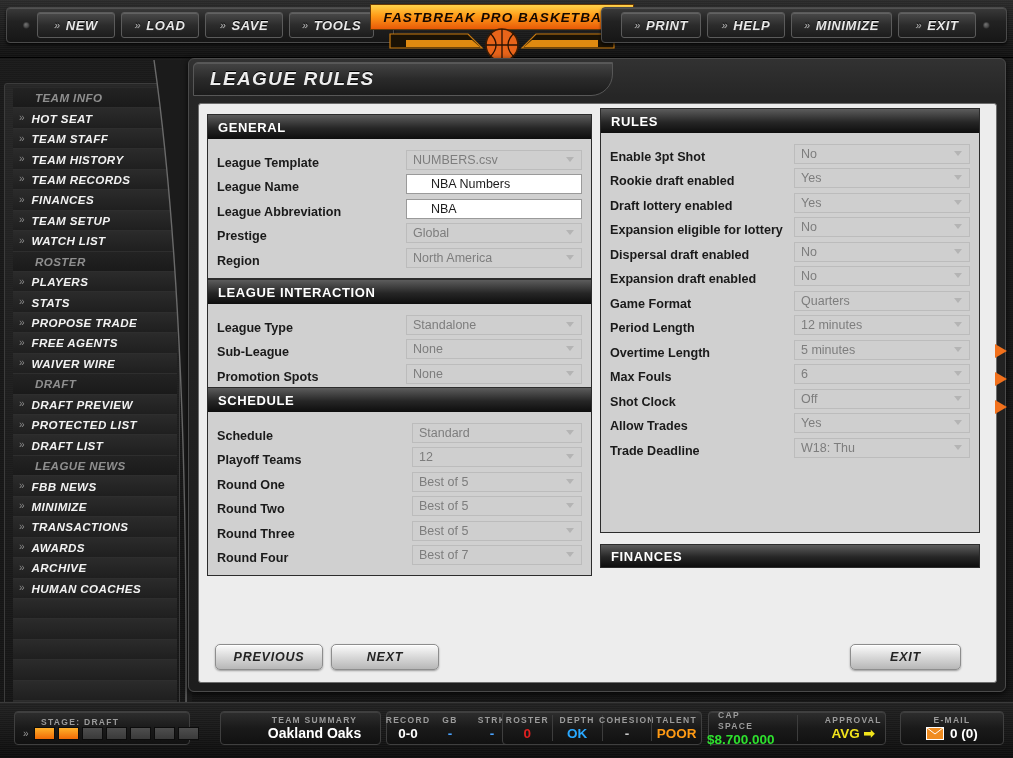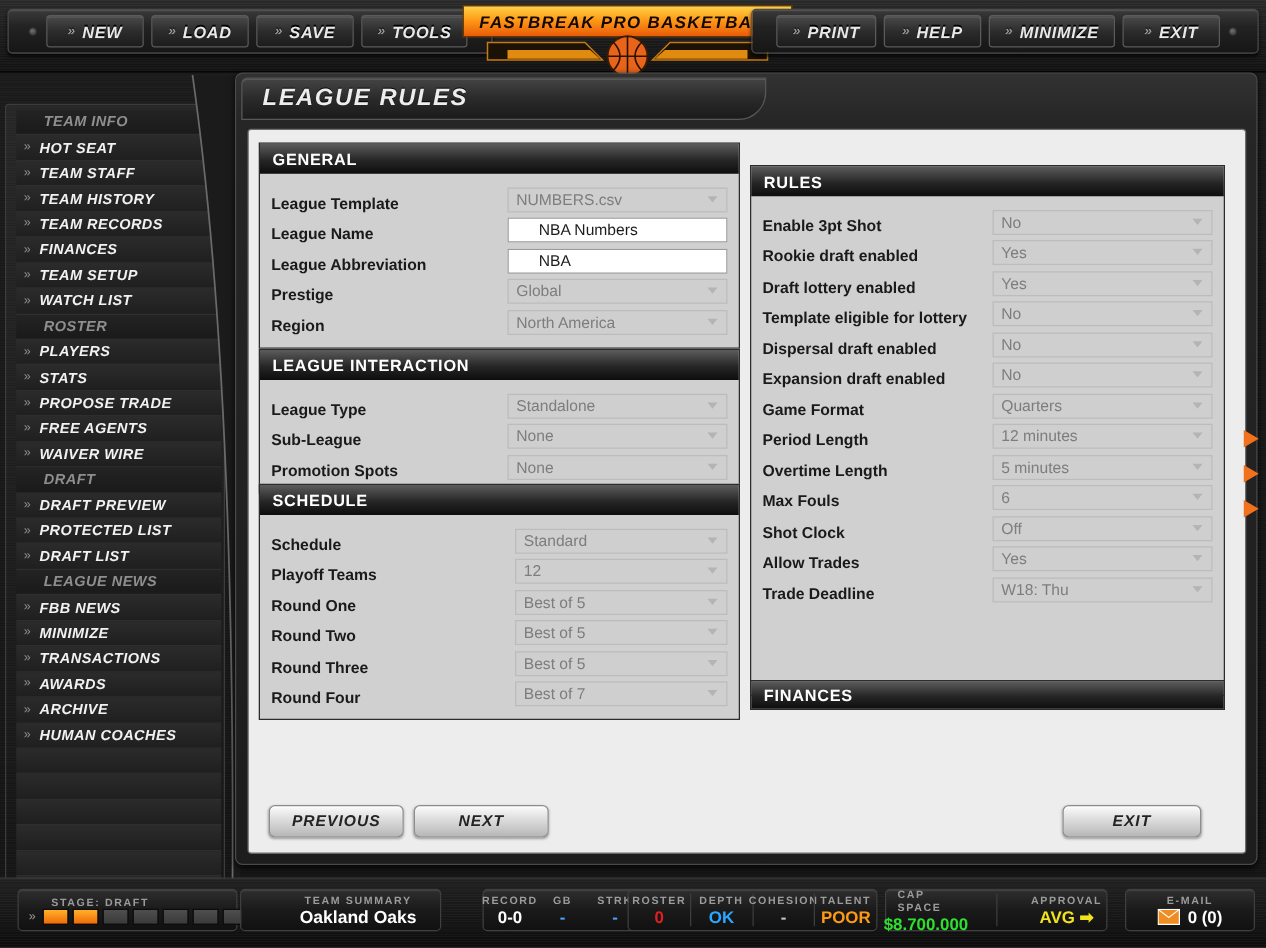--- a/index.html
+++ b/index.html
@@ -523,21 +523,21 @@
             <div class="row">
               <div class="rlbl">Round Four</div>
               <div class="ctrl sel" style="width: 170px;">
                 <span>Best of 7</span>
                 <span class="caret"></span>
               </div>
             </div>
           </div>
       </div>
 
-      <div class="sect" id="sect-rules" style="left:401px; top:28px; width:380px; height:425px;">
+      <div class="sect" id="sect-rules" style="left:401px; top:4px; width:380px; height:425px;">
         <div class="sect-head">
           <span>RULES</span>
         </div>
         <div class="sect-body">
             <div class="row">
               <div class="rlbl">Enable 3pt Shot</div>
               <div class="ctrl sel" style="width: 176px;">
                 <span>No</span>
                 <span class="caret"></span>
               </div>
@@ -550,21 +550,21 @@
               </div>
             </div>
             <div class="row">
               <div class="rlbl">Draft lottery enabled</div>
               <div class="ctrl sel" style="width: 176px;">
                 <span>Yes</span>
                 <span class="caret"></span>
               </div>
             </div>
             <div class="row">
-              <div class="rlbl">Template eligible for lottery</div>
+              <div class="rlbl">Expansion eligible for lottery</div>
               <div class="ctrl sel" style="width: 176px;">
                 <span>No</span>
                 <span class="caret"></span>
               </div>
             </div>
             <div class="row">
               <div class="rlbl">Dispersal draft enabled</div>
               <div class="ctrl sel" style="width: 176px;">
                 <span>No</span>
                 <span class="caret"></span>
@@ -660,21 +660,21 @@
               <div class="blk off"></div>
               <div class="blk off"></div>
               <div class="blk off"></div>
               <div class="blk off"></div>
               <div class="blk off"></div>
             </div>
         </div>
       </div>
     </div>
 
-    <div class="bpod" style="left:192px; width:161px;padding-left:28px;">
+    <div class="bpod" style="left:220px; width:161px;padding-left:28px;">
       <div class="stat" style="width:100%;">
         <div class="cap">TEAM SUMMARY</div>
         <div class="val" style="color:#fff;font-size:14px;">Oakland Oaks</div>
       </div>
     </div>
 
     <div class="bpod" style="left:386px; width:124px;" id="pod-record">
         <div class="stat" style="flex: 1 1 0%;">
           <div class="cap">RECORD</div>
           <div class="val" style="color: rgb(255, 255, 255);">0-0</div>

